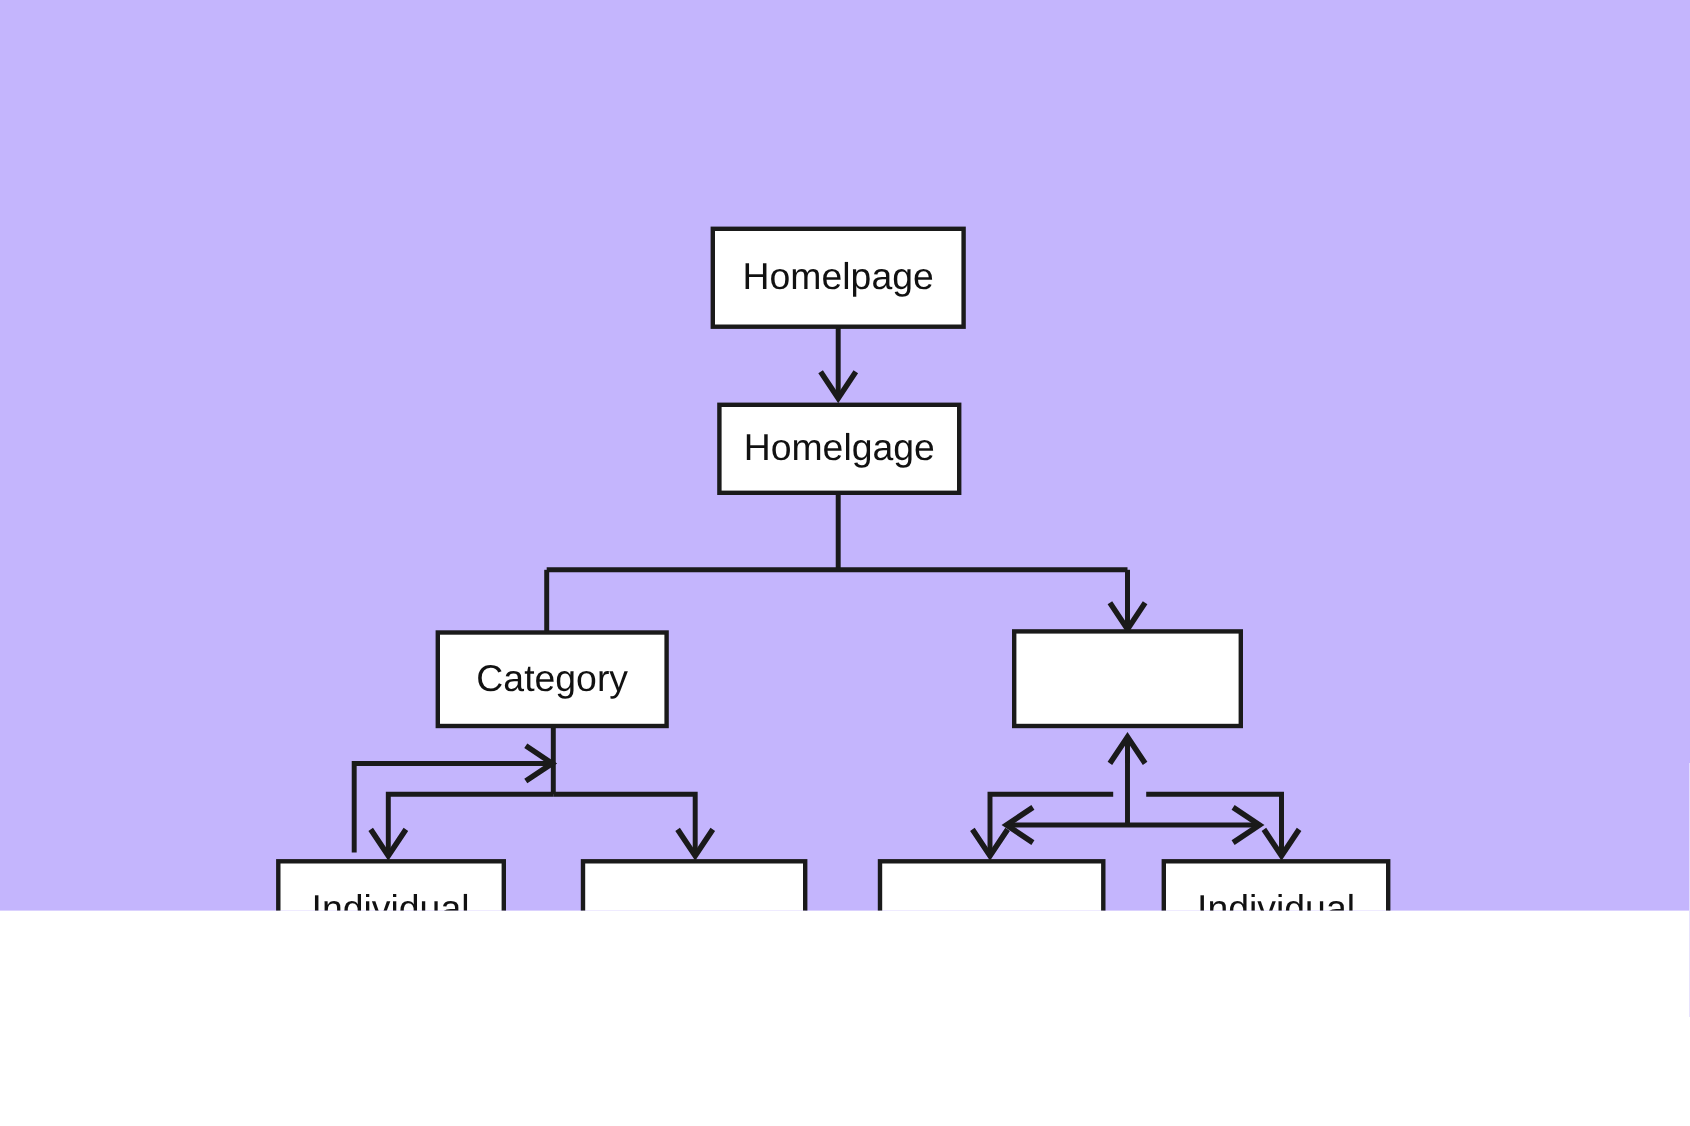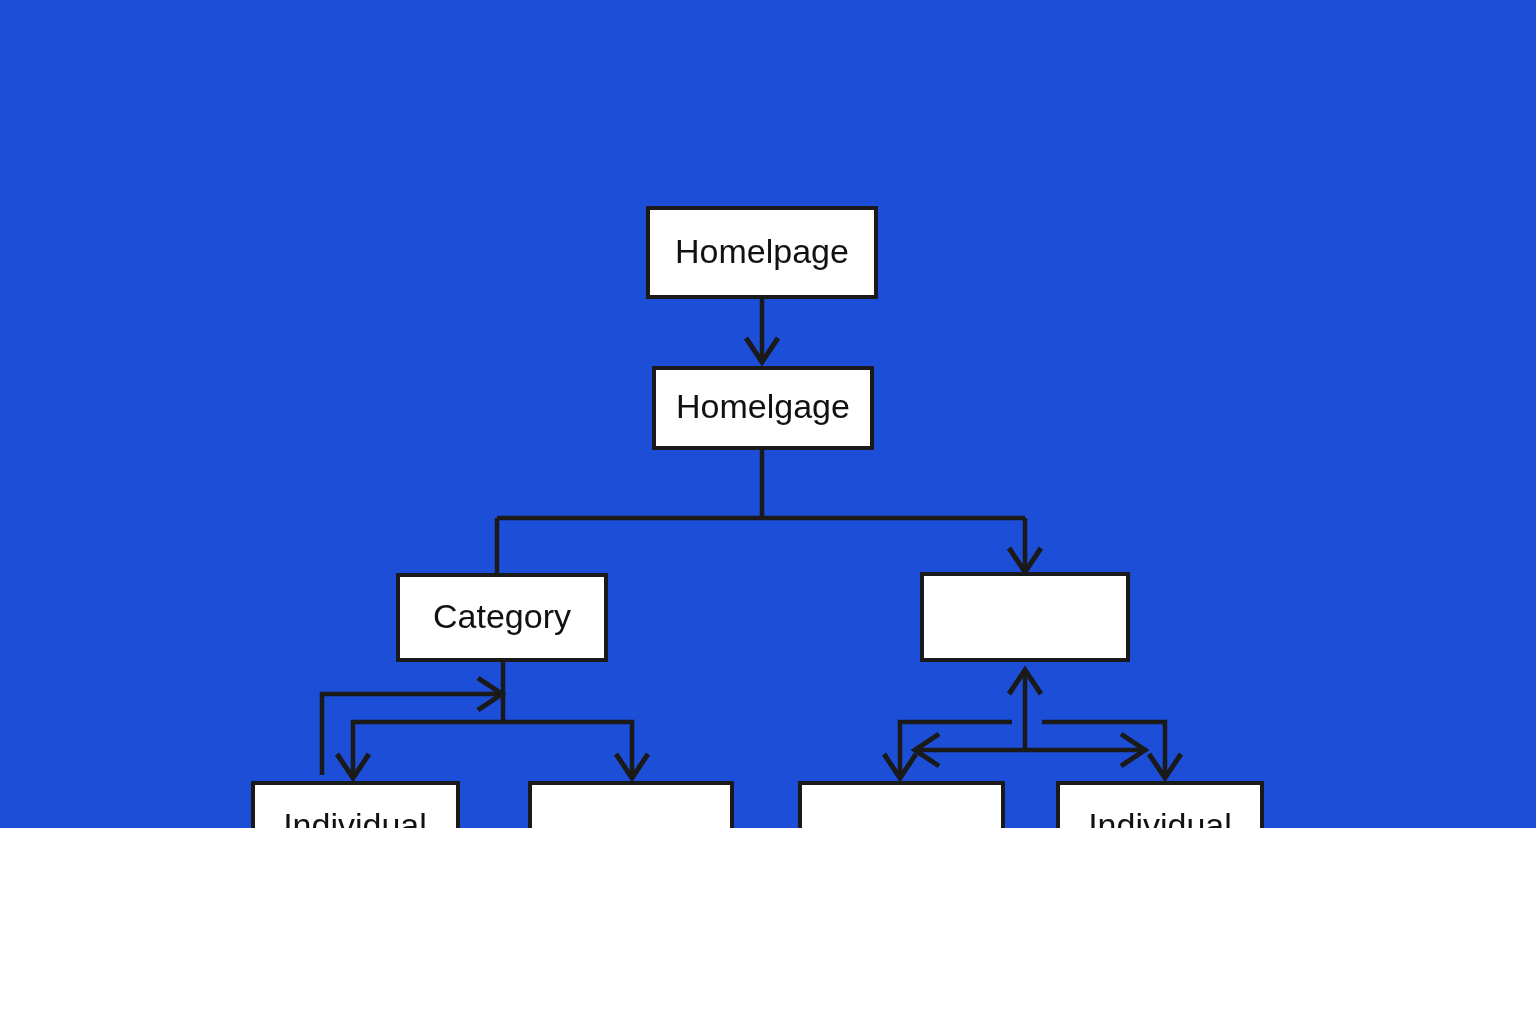--- a/index.html
+++ b/index.html
@@ -7,21 +7,21 @@
     padding: 0;
     background: #ffffff;
   }
   body {
     font-family: "Liberation Sans", sans-serif;
   }
   #diagram-root {
     position: relative;
     width: 1536px;
     height: 828px;
-    background: #1d4ed8;
+    background: #c4b5fd;
     overflow: hidden;
   }
   #diagram-svg {
     position: absolute;
     left: 0;
     top: 0;
     width: 1536px;
     height: 1024px;
     display: block;
   }

